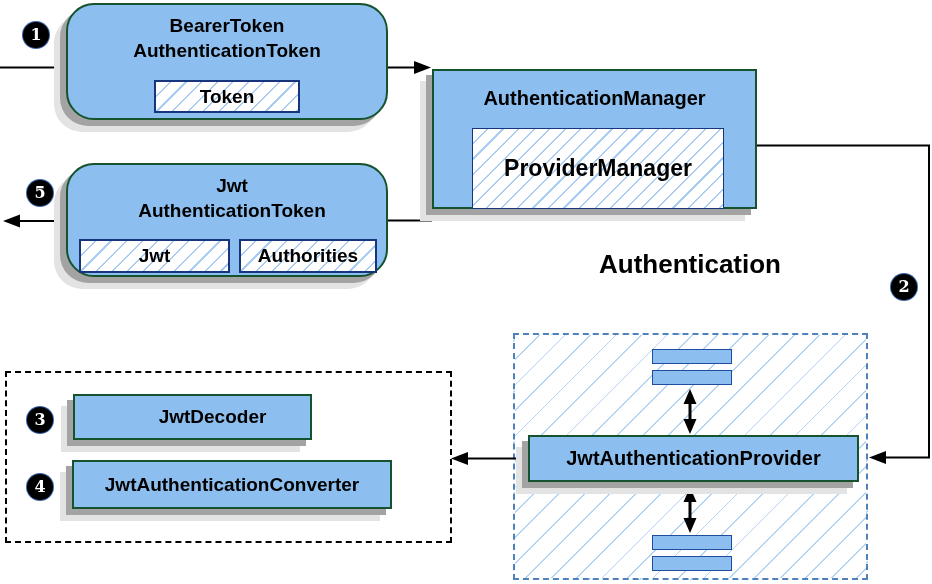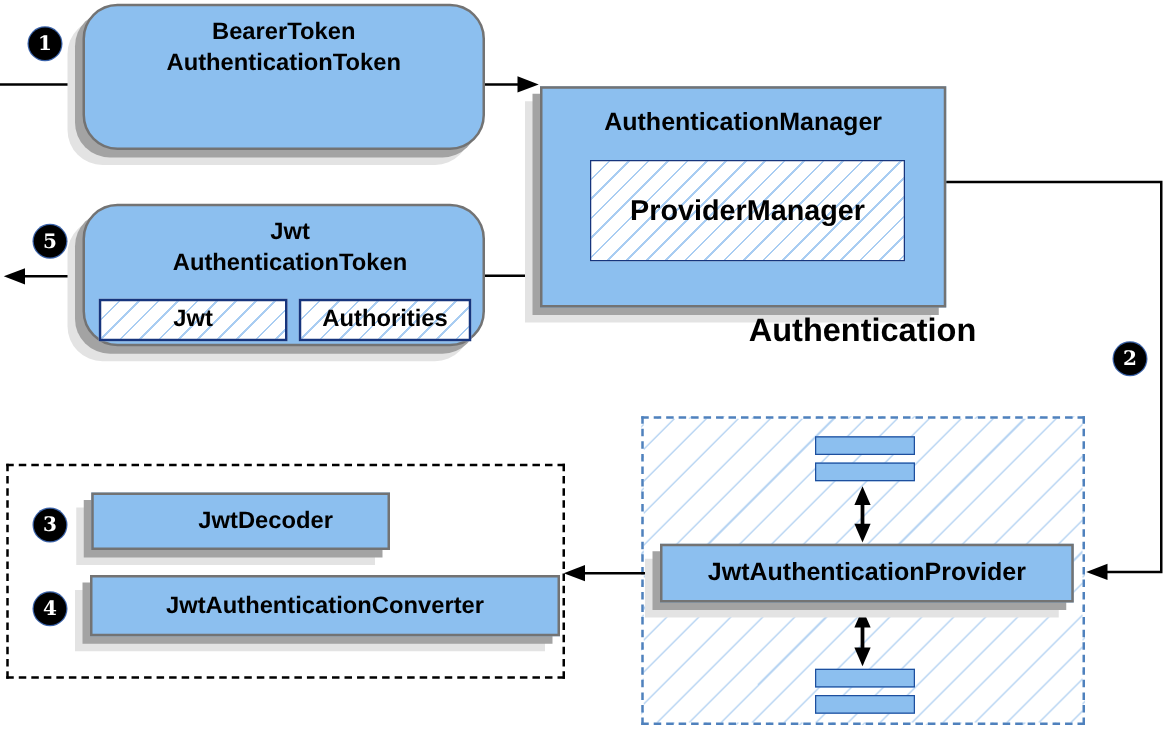--- a/index.html
+++ b/index.html
@@ -5,21 +5,21 @@
   html,body { margin:0; padding:0; background:#ffffff; }
   .canvas {
     position:relative; width:932px; height:584px; background:#ffffff;
     font-family:"Liberation Sans", sans-serif; font-weight:bold; color:#000;
     overflow:hidden;
   }
 
   
   .node {
     position:absolute; box-sizing:border-box;
-    background:#8CBFEF; border:2px solid #737373;
+    background:#8CBFEF; border:2px solid #14532d;
     box-shadow:-6px 6px 0 0 #A3A3A3, -12px 12px 0 0 #E3E3E3;
     z-index:3;
   }
   .rounded { border-radius:28px; }
 
   .node-title { text-align:center; font-size:19px; line-height:25px; padding-top:8px; }
   .node-title-lg { text-align:center; font-size:20px; line-height:25px; padding-top:15px; }
 
   .center-label { display:flex; align-items:center; justify-content:center; }
 
@@ -116,23 +116,26 @@
   <div class="badge" style="left:891px; top:274px;">2</div>
   <div class="badge" style="left:27px; top:407px;">3</div>
   <div class="badge" style="left:27px; top:474px;">4</div>
   <div class="badge" style="left:27px; top:180px;">5</div>
 
   <div class="node rounded" style="left:66px; top:3px; width:322px; height:117px;">
     <div class="node-title">
       <div>BearerToken</div>
       <div>AuthenticationToken</div>
     </div>
+    <div class="field hatch" style="left:86px; top:75px; width:146px; height:33px;">
+      <span>Token</span>
+    </div>
   </div>
 
-  <div class="node" style="left:432px; top:69px; width:325px; height:177px;">
+  <div class="node" style="left:432px; top:69px; width:325px; height:140px;">
     <div class="node-title-lg">AuthenticationManager</div>
     <div class="field hatch" style="left:38px; top:57px; width:252px; height:81px; border-width:1.5px; font-size:23px;">
       <span>ProviderManager</span>
     </div>
   </div>
 
   <div class="node rounded" style="left:66px; top:163px; width:322px; height:114px;padding-left:10px;">
     <div class="node-title">
       <div>Jwt</div>
       <div>AuthenticationToken</div>
@@ -159,17 +162,17 @@
   <div class="node center-label" style="left:528px; top:435px; width:331px; height:47px; font-size:20px;">
     <span>JwtAuthenticationProvider</span>
   </div>
 
   <div class="decoders-box"></div>
 
   <div class="node center-label" style="left:73px; top:394px; width:239px; height:46px; font-size:19px;padding-left:40px;">
     <span>JwtDecoder</span>
   </div>
 
-  <div class="node center-label" style="left:72px; top:460px; width:376px; height:49px; font-size:19px;">
+  <div class="node center-label" style="left:72px; top:460px; width:320px; height:49px; font-size:19px;">
     <span>JwtAuthenticationConverter</span>
   </div>
 
 </div>
 
 </body></html>

